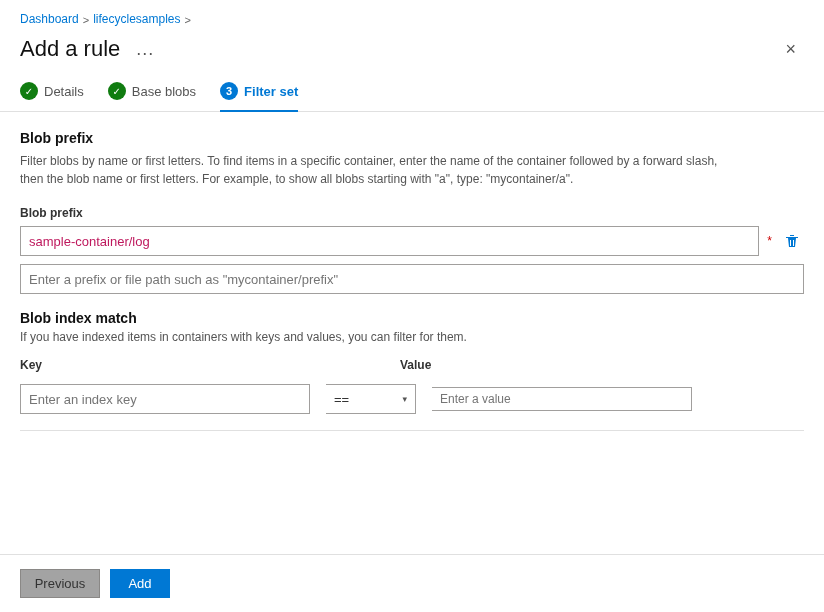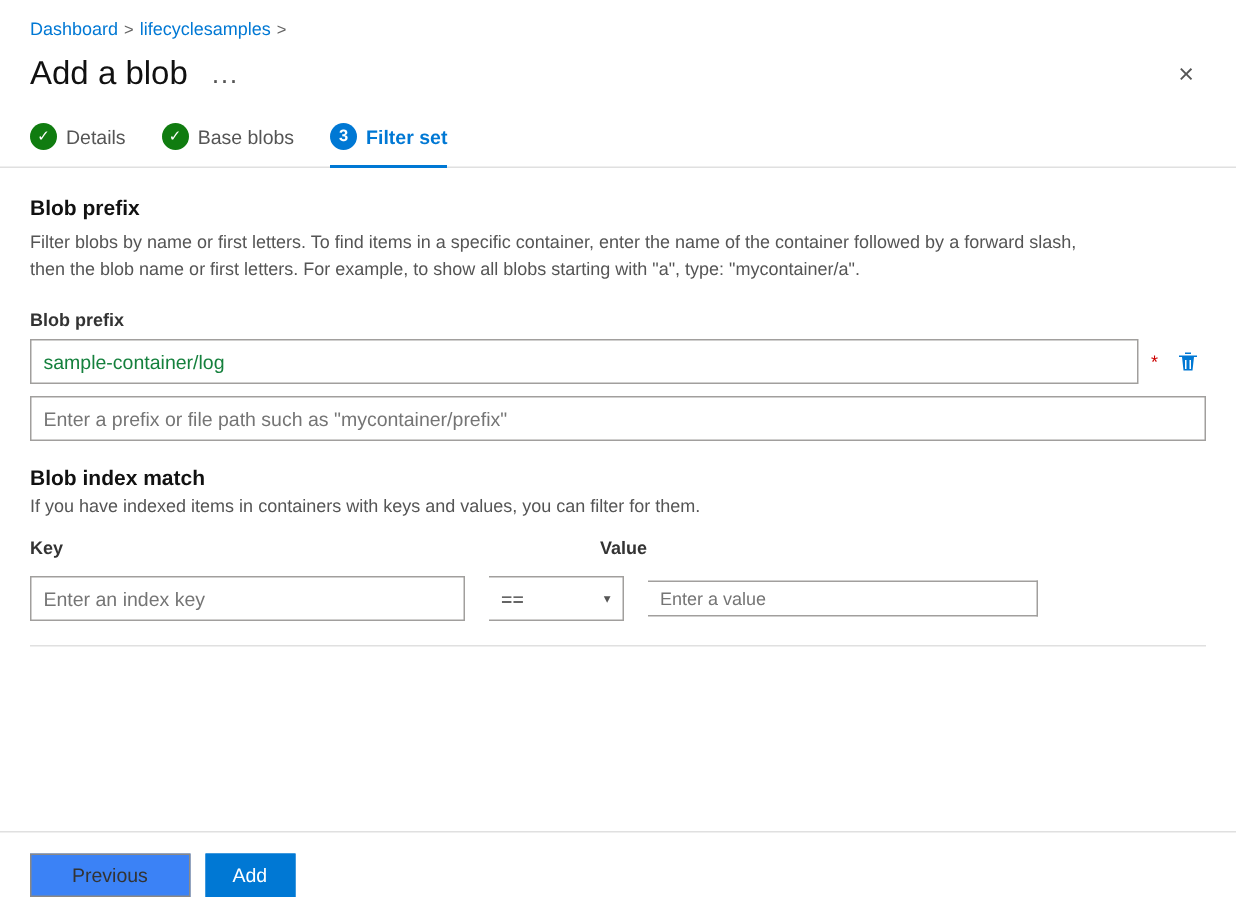--- a/index.html
+++ b/index.html
@@ -150,21 +150,21 @@
       align-items: center;
       gap: 8px;
       margin-bottom: 8px;
     }
     .prefix-input {
       flex: 1;
       height: 30px;
       border: 1px solid #a19f9d;
       padding: 0 8px;
       font-size: 13px;
-      color: #15803d;
+      color: #be185d;
       outline: none;
     }
     .prefix-input.has-value {
       border-color: #a19f9d;
     }
 
     .required-star {
       color: #c00;
       font-size: 12px;
     }
@@ -272,24 +272,24 @@
       padding: 14px 20px;
       gap: 10px;
       border-top: 1px solid #e0e0e0;
       position: absolute;
       bottom: 0;
       left: 0;
       right: 0;
       background: #fff;
     }
     .btn-previous {
-      background: #3b82f6;
+      background: #a3a3a3;
       border: 1px solid #8a8886;
       color: #333;
-      padding: 6px 27px;
+      padding: 6px 0;
       font-size: 13px;
       cursor: pointer;
       min-width: 80px;
     }
     .btn-add {
       background: #0078d4;
       border: 1px solid #0078d4;
       color: #fff;
       padding: 6px 16px;
       font-size: 13px;
@@ -303,21 +303,21 @@
 
 <div class="breadcrumb">
   <a>Dashboard</a>
   <span class="breadcrumb-separator">&gt;</span>
   <a>lifecyclesamples</a>
   <span class="breadcrumb-separator">&gt;</span>
 </div>
 
 <div class="dialog-header">
   <div class="dialog-title-row">
-    <h1 class="dialog-title">Add a blob</h1>
+    <h1 class="dialog-title">Add a rule</h1>
     <button class="ellipsis-btn">...</button>
   </div>
   <button class="close-btn">×</button>
 </div>
 
 <div class="tabs">
   <div class="tab">
     <span class="tab-check">✓</span>
     <span>Details</span>
   </div>

